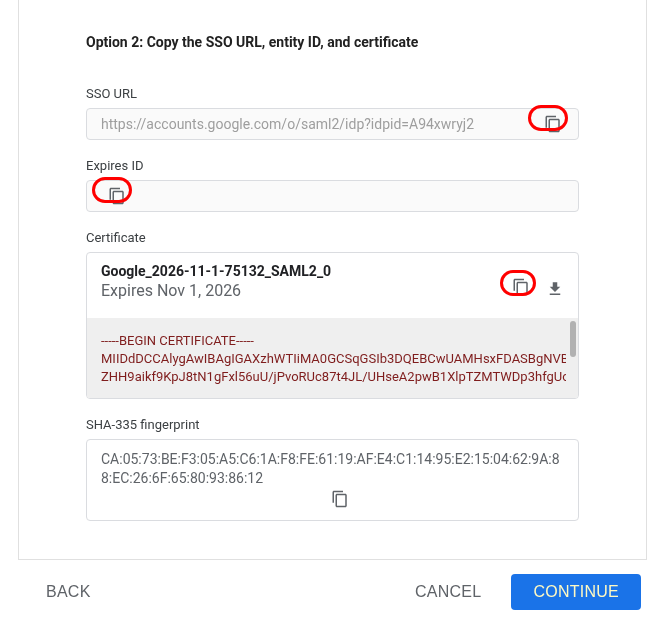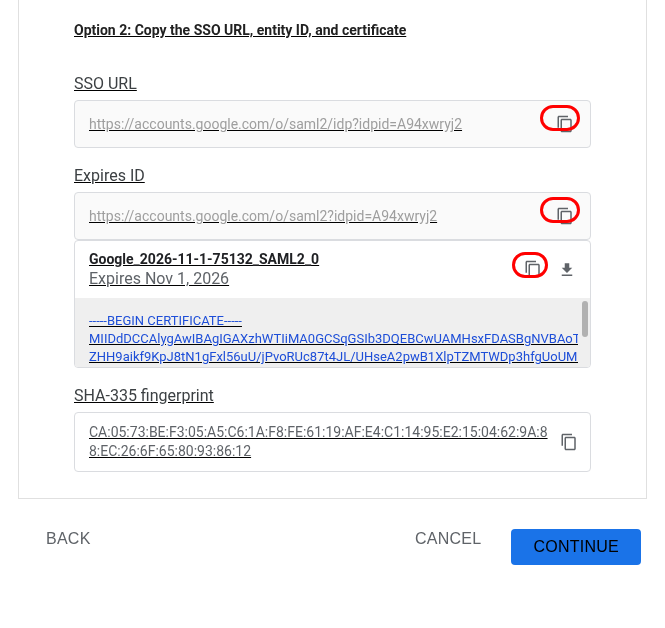--- a/index.html
+++ b/index.html
@@ -14,49 +14,48 @@
       width: 665px;
       height: 628px;
       overflow: hidden;
     }
 
     .container {
       background: #fff;
       margin: 0 18px;
       border: 1px solid #e0e0e0;
       border-top: none;
-      padding: 0;
-      text-decoration: underline;
+      padding: 12px;
     }
 
     .content {
       padding: 0 55px 26px 55px;
     }
 
     .section-header {
       font-size: 14px;
       font-weight: 700;
       color: #212121;
       padding: 22px 0 18px 0;
     }
 
     .field-label {
-      font-size: 16px;
+      font-size: 13px;
       color: #3c4043;
       padding: 18px 0 7px 0;
     }
 
     .field-box {
       display: flex;
       align-items: center;
       border: 1px solid #dadce0;
       border-radius: 4px;
       background: #fafafa;
       padding: 0 10px 0 14px;
-      height: 48px;
+      height: 32px;
       position: relative;
     }
 
     .field-value {
       flex: 1;
       font-size: 14px;
       color: #9e9e9e;
       overflow: hidden;
       white-space: nowrap;
     }
@@ -92,21 +91,21 @@
 
     .cert-section {
       border: 1px solid #dadce0;
       border-radius: 4px;
       background: #fff;
       overflow: hidden;
     }
 
     .cert-header {
       display: flex;
-      align-items: center;
+      align-items: flex-end;
       padding: 10px 12px 10px 14px;
       gap: 12px;
     }
 
     .cert-info {
       flex: 1;
     }
 
     .cert-name {
       font-size: 14px;
@@ -121,24 +120,25 @@
     }
 
     .cert-body-wrap {
       position: relative;
     }
 
     .cert-body {
       background: #efefef;
       padding: 14px 12px 10px 14px;
       font-size: 13px;
-      color: #1d4ed8;
+      color: #7f1d1d;
       line-height: 1.4;
-      height: 69px;
-      overflow: hidden;
+      height: 80px;
+      overflow: hidden;
+      margin-top: 8px;
     }
 
     .cert-body .line {
       white-space: nowrap;
       overflow: hidden;
     }
 
     .cert-scrollbar {
       position: absolute;
       right: 2px;
@@ -149,20 +149,21 @@
       border-radius: 3px;
     }
 
     .sha-box {
       display: flex;
       align-items: center;
       border: 1px solid #dadce0;
       border-radius: 4px;
       background: #fff;
       padding: 10px 10px 10px 14px;
+      flex-direction: column;
     }
 
     .sha-value {
       flex: 1;
       font-size: 14px;
       color: #5f6368;
       line-height: 1.35;
       word-break: break-all;
     }
 
@@ -208,23 +209,22 @@
       color: #5f6368;
     }
 
     .btn-cancel {
       color: #5f6368;
       text-align: right;
     }
 
     .btn-primary {
       background: #1a73e8;
-      color: #000000;
+      color: #fef9c3;
       margin-left: 8px;
-      margin-top: 16px;
     }
 
   </style>
 </head>
 <body>
 
 <div class="container">
   <div class="content">
     <div class="section-header">Option 2: Copy the SSO URL, entity ID, and certificate</div>
 
@@ -236,31 +236,31 @@
           <svg width="18" height="18" viewBox="0 0 24 24">
             <path fill="#5f6368" d="M16 1H4c-1.1 0-2 .9-2 2v14h2V3h12V1zm3 4H8c-1.1 0-2 .9-2 2v14c0 1.1.9 2 2 2h11c1.1 0 2-.9 2-2V7c0-1.1-.9-2-2-2zm0 16H8V7h11v14z"></path>
           </svg>
         </button>
         <div class="red-circle"></div>
       </div>
     </div>
 
     <div class="field-label">Expires ID</div>
     <div class="field-box">
-      <div class="field-value">https://accounts.google.com/o/saml2?idpid=A94xwryj2</div>
       <div class="copy-icon-wrap copy-red-2">
         <button class="icon-btn">
           <svg width="18" height="18" viewBox="0 0 24 24">
             <path fill="#5f6368" d="M16 1H4c-1.1 0-2 .9-2 2v14h2V3h12V1zm3 4H8c-1.1 0-2 .9-2 2v14c0 1.1.9 2 2 2h11c1.1 0 2-.9 2-2V7c0-1.1-.9-2-2-2zm0 16H8V7h11v14z"></path>
           </svg>
         </button>
         <div class="red-circle"></div>
       </div>
     </div>
 
+    <div class="field-label">Certificate</div>
     <div class="cert-section">
       <div class="cert-header">
         <div class="cert-info">
           <div class="cert-name">Google_2026-11-1-75132_SAML2_0</div>
           <div class="cert-expires">Expires Nov 1, 2026</div>
         </div>
         <div class="copy-red-cert">
           <button class="icon-btn">
             <svg width="18" height="18" viewBox="0 0 24 24">
               <path fill="#5f6368" d="M16 1H4c-1.1 0-2 .9-2 2v14h2V3h12V1zm3 4H8c-1.1 0-2 .9-2 2v14c0 1.1.9 2 2 2h11c1.1 0 2-.9 2-2V7c0-1.1-.9-2-2-2zm0 16H8V7h11v14z"></path>

